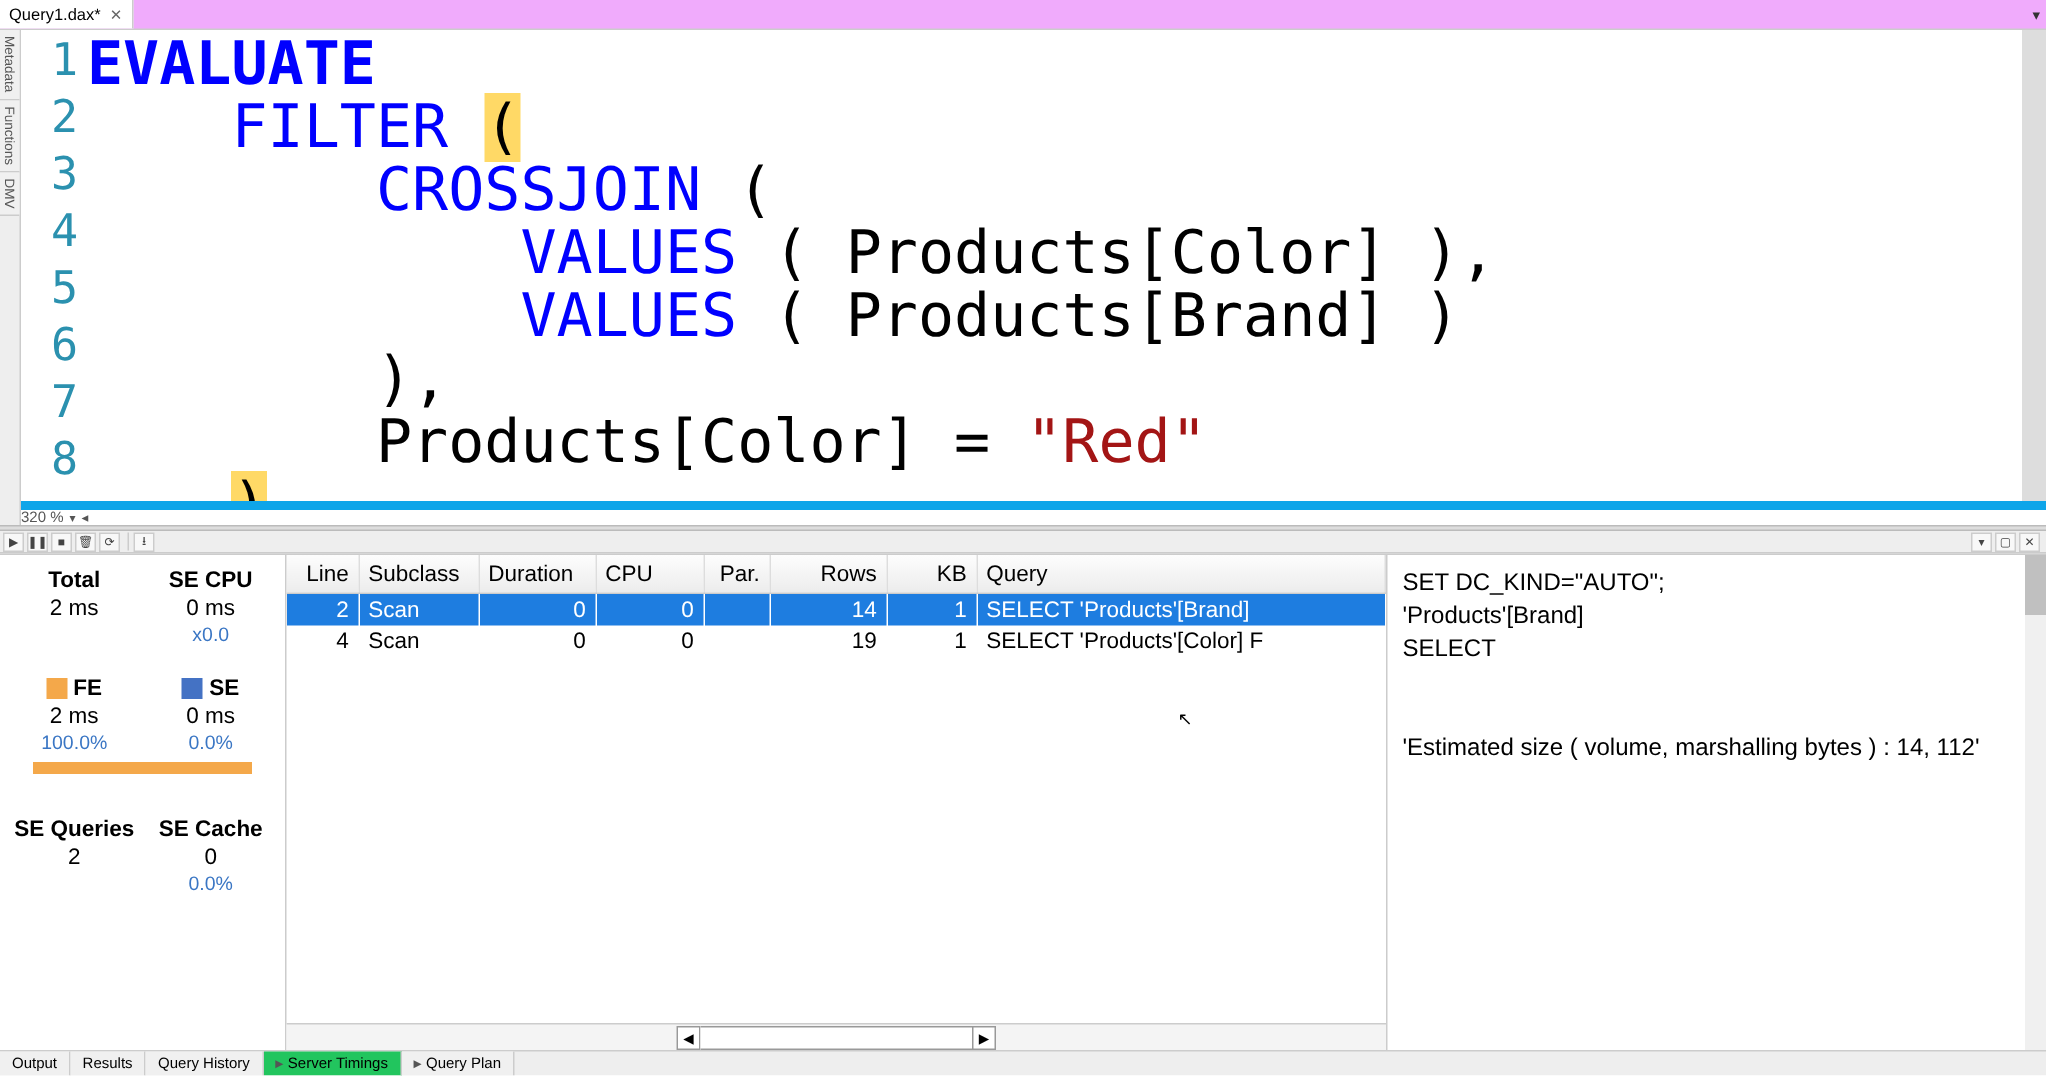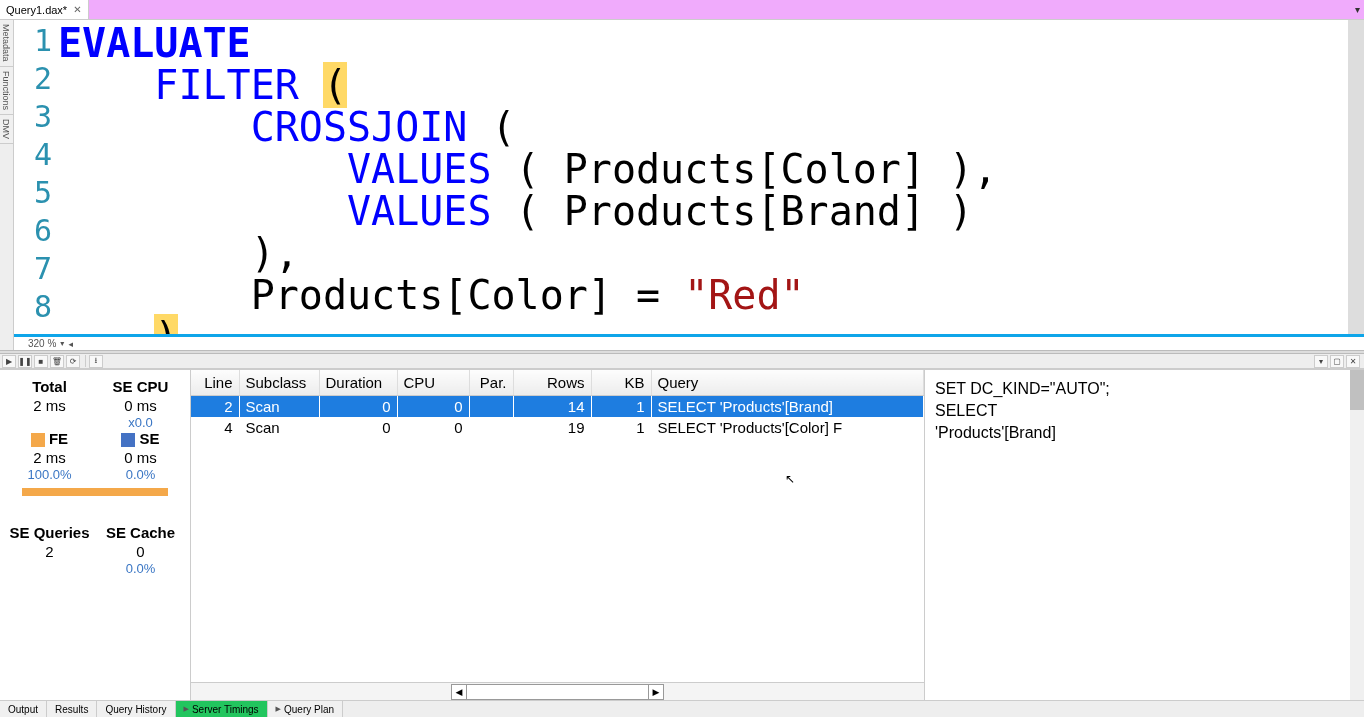--- a/index.html
+++ b/index.html
@@ -25,21 +25,21 @@
 .code { flex: 1; font-family: Consolas, monospace; font-size: 40px; line-height: 42px; padding-top: 2px; white-space: pre; overflow: hidden; }
 .kw-blue { color: #0000ff; font-weight: bold; }
 .fn { color: #0000ff; }
 .ident { color: #000; }
 .punct { color: #000; }
 .str { color: #a31515; }
 .hl-paren { background: #ffd966; }
 .editor-scroll-v { position: absolute; right: 0; top: 0; bottom: 0; width: 16px; background: #f0f0f0; }
 .editor-scroll-v .thumb { width: 100%; height: 100%; background: #ddd; }
 
-.zoom-bar { height: 16px; font-size: 10px; padding-left: 14px; color: #555; display: flex; align-items: center; border-top: 3px solid #0ea5e9; }
+.zoom-bar { height: 16px; font-size: 10px; padding-left: 0; color: #555; display: flex; align-items: center; border-top: 6px solid #0ea5e9; }
 .zoom-bar .arrow { margin-left: 4px; font-size: 8px; }
 
 
 .splitter-h { height: 4px; background: #ddd; border-top: 1px solid #bbb; border-bottom: 1px solid #bbb; cursor: ns-resize; }
 
 
 .bottom-panel { height: 346px; display: flex; flex-direction: column; }
 .bottom-toolbar { height: 15px; background: #eee; border-bottom: 1px solid #ccc; display: flex; align-items: center; padding: 0 2px; font-size: 9px; }
 .tb-btn { width: 14px; height: 13px; display: inline-flex; align-items: center; justify-content: center; margin-right: 2px; border: 1px solid #ccc; background: #f8f8f8; font-size: 8px; color: #444; cursor: pointer; }
 .tb-sep { width: 1px; height: 12px; background: #ccc; margin: 0 3px; }
@@ -47,21 +47,21 @@
 
 .bottom-body { flex: 1; display: flex; min-height: 0; border-top: 1px solid #ccc; }
 
 
 .stats { width: 190px; padding: 8px 4px; font-size: 14px; }
 .stats-row { display: flex; }
 .stats-col { flex: 1; text-align: center; }
 .stats-col .lbl { font-weight: bold; font-size: 15px; }
 .stats-col .val { font-size: 15px; margin-top: 2px; }
 .stats-col .sub { font-size: 13px; color: #3a76c4; margin-top: 1px; }
-.fe-se-row { display: flex; }
+.fe-se-row { display: flex; margin-top: 20px; }
 .fe-se-col { flex: 1; text-align: center; }
 .sq { display: inline-block; width: 14px; height: 14px; vertical-align: middle; margin-right: 4px; }
 .sq.fe { background: #f4a84a; }
 .sq.se { background: #4472c4; }
 .fe-se-col .lbl { font-weight: bold; font-size: 15px; }
 .fe-se-col .val { font-size: 15px; margin-top: 2px; }
 .fe-se-col .sub { font-size: 13px; color: #3a76c4; margin-top: 1px; }
 .bar-chart { height: 8px; background: #f4a84a; margin: 6px 18px 0 18px; }
 .seq-row { display: flex; margin-top: 28px; }
 
@@ -249,23 +249,24 @@
       </div>
       <div class="table-hscroll">
         <div class="hscroll-btn">◀</div>
         <div class="hscroll-track"></div>
         <div class="hscroll-btn" style="margin-left:auto">▶</div>
       </div>
     </div>
 
     <div class="detail">
       <div>SET DC_KIND="AUTO";</div>
+      <div>'Products'[Brand]</div>
       <div>SELECT</div>
-      <div>'Products'[Brand]</div>
       <div style="height:44px"></div>
+      <div>'Estimated size ( volume, marshalling bytes ) : 14, 112'</div>
       <div class="detail-scroll-v">
           <div class="thumb"></div>
         </div>
     </div>
   </div>
 </div>
 
 <div class="bottom-tabs">
   <div class="btab">
       <span>Output</span>

